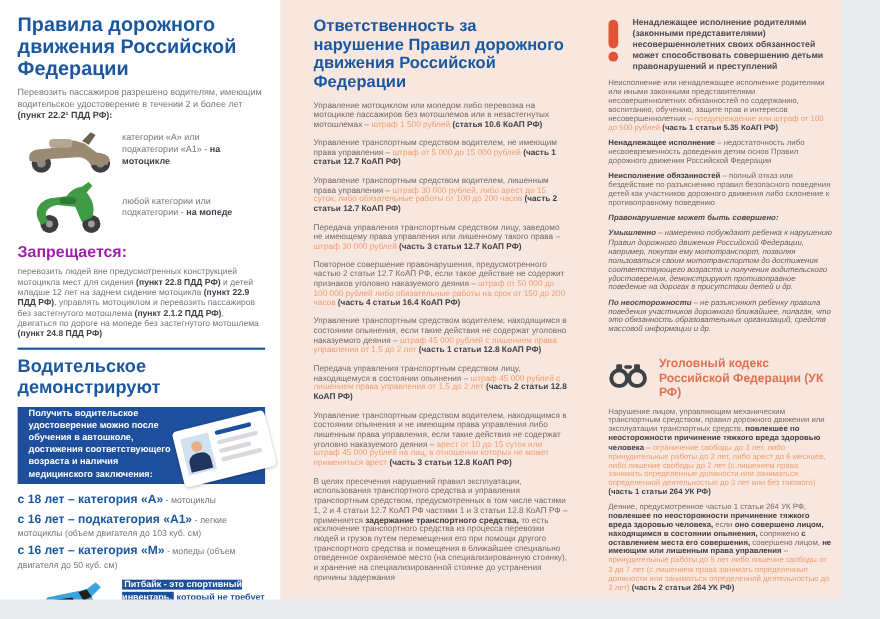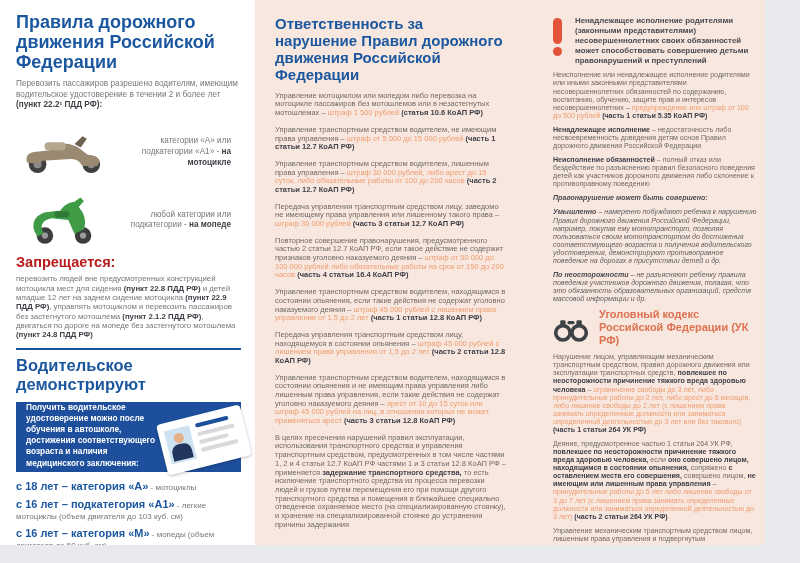--- a/index.html
+++ b/index.html
@@ -1,27 +1,27 @@
 <!DOCTYPE html>
 <html><head>
 <meta charset="utf-8">
 <style>
   html,body{margin:0;padding:0;}
   body{width:800px;height:563px;background:#e8eaed;font-family:"Liberation Sans","DejaVu Sans",sans-serif;overflow:hidden;position:relative;}
   .col-left{position:absolute;left:0;top:0;width:255px;height:545px;background:#ffffff;box-sizing:border-box;padding:12px 14px 0 16px;overflow:hidden;}
   .panel-pink{position:absolute;left:255px;top:0;width:510px;height:545px;background:#f8e7df;overflow:hidden;}
-  .col-mid{position:absolute;left:20px;top:0;width:232px;height:545px;box-sizing:border-box;padding-top:16px;overflow:hidden;}
+  .col-mid{position:absolute;left:30px;top:0;width:232px;height:545px;box-sizing:border-box;padding-top:16px;overflow:hidden;}
   .col-right{position:absolute;left:298px;top:0;width:204px;height:545px;box-sizing:border-box;padding-top:16px;overflow:hidden;}
 
   .left-title{font-size:18px;line-height:1.12;font-weight:700;color:#1b579f;}
   .left-body{font-size:8.2px;line-height:1.25;color:#76777a;margin-top:7px;}
-  .veh-row{display:flex;align-items:center;margin-top:20px;text-align:right;}
+  .veh-row{display:flex;align-items:center;margin-top:4px;}
   .veh-icon{width:95px;flex:0 0 95px;display:flex;justify-content:center;}
   .veh-text{font-size:8.2px;line-height:1.3;color:#76777a;width:120px;}
-  .prohibit-title{font-size:14.5px;font-weight:700;color:#b91c1c;margin-top:8px;}
+  .prohibit-title{font-size:14.5px;font-weight:700;color:#a21caf;margin-top:8px;}
   .prohibit-body{font-size:7.8px;line-height:1.2;color:#76777a;margin-top:4px;}
   .divider{border-top:2px solid #1b579f;margin-top:8px;}
   .license-title{font-size:16.5px;font-weight:700;color:#1b579f;margin-top:6px;}
   .blue-box{position:relative;background:#1d4f9c;margin-top:8px;height:70px;padding:0 10px;box-sizing:border-box;}
   .blue-box-text{color:#ffffff;font-weight:700;font-size:8.3px;line-height:1.35;width:140px;}
   .card-icon{position:absolute;right:-6px;top:12px;width:86px;height:52px;background:#ffffff;border-radius:4px;transform:rotate(-14deg);box-shadow:0 1px 3px rgba(0,0,0,.25);padding:5px;box-sizing:border-box;}
   .card-photo{position:absolute;left:6px;top:8px;width:26px;height:34px;background:#cfe2f1;overflow:hidden;}
   .card-head{position:absolute;left:8px;top:5px;width:10px;height:10px;border-radius:50%;background:#e8b089;}
   .card-bodyshape{position:absolute;left:3px;top:16px;width:20px;height:16px;border-radius:8px 8px 0 0;background:#22355c;}
   .card-line{position:absolute;height:4px;background:#d7d9dc;border-radius:2px;}
@@ -36,21 +36,21 @@
   .koap-head{display:flex;align-items:center;margin-top:12px;}
   .koap-icon{width:34px;flex:0 0 34px;}
   .section-orange{font-size:11px;line-height:1.18;font-weight:700;color:#dd7150;margin-left:6px;}
   .para{font-size:7.5px;line-height:1.16;color:#6e6a67;margin-top:8px;}
   .col-right .para{font-size:7.1px;line-height:1.14;margin-top:6px;}
   .warn-row{display:flex;}
   .warn-icon{width:22px;flex:0 0 22px;padding-top:2px;}
   .warn-bar{width:9px;height:26px;border-radius:5px;background:#e2543a;}
   .warn-dot{width:9px;height:9px;border-radius:50%;background:#e2543a;margin-top:3px;}
   .warn-text{font-size:7.9px;line-height:1.25;font-weight:700;color:#4a4a50;}
-  .uk-head{display:flex;align-items:flex-end;margin-top:5px;}
+  .uk-head{display:flex;align-items:center;margin-top:22px;}
   .uk-icon{width:40px;flex:0 0 40px;}
 
   .sg-o{color:#ef9d6f;}
   .sg-b{color:#3e3f48;font-weight:700;}
   .sg-hl{background:#1d4f9c;color:#ffffff;font-weight:700;padding:0 2px;}
   .sg-bb{color:#1d4f9c;font-weight:700;}
   .sg-i{font-style:italic;color:#5d5d60;}
   .sg-ib{font-style:italic;font-weight:700;color:#4a4a50;}
 </style>
 </head>
@@ -153,21 +153,21 @@
         <div class="warn-bar"></div>
           <div class="warn-dot"></div>
       </div>
       <div class="warn-text">Ненадлежащее исполнение родителями (законными представителями) несовершеннолетних своих обязанностей может способствовать совершению детьми правонарушений и преступлений</div>
     </div>
     <div class="para"><span class="sg-n">Неисполнение или ненадлежащее исполнение родителями или иными законными представителями несовершеннолетних обязанностей по содержанию, воспитанию, обучению, защите прав и интересов несовершеннолетних – </span><span class="sg-o">предупреждение или штраф от 100 до 500 рублей </span><span class="sg-b">(часть 1 статьи 5.35 КоАП РФ)</span></div>
     <div class="para"><span class="sg-b">Ненадлежащее исполнение</span><span class="sg-n"> – недостаточность либо несвоевременность доведения детям основ Правил дорожного движения Российской Федерации</span></div>
     <div class="para"><span class="sg-b">Неисполнение обязанностей</span><span class="sg-n"> – полный отказ или бездействие по разъяснению правил безопасного поведения детей как участников дорожного движения либо склонение к противоправному поведению</span></div>
     <div class="para"><span class="sg-ib">Правонарушение может быть совершено:</span></div>
     <div class="para"><span class="sg-ib">Умышленно</span><span class="sg-i"> – намеренно побуждают ребенка к нарушению Правил дорожного движения Российской Федерации, например, покупая ему мототранспорт, позволяя пользоваться своим мототранспортом до достижения соответствующего возраста и получения водительского удостоверения, демонстрируют противоправное поведение на дорогах в присутствии детей и др.</span></div>
-    <div class="para"><span class="sg-ib">По неосторожности</span><span class="sg-i"> – не разъясняют ребенку правила поведения участников дорожного движения, полагая, что это обязанность образовательных организаций, средств массовой информации и др.</span></div>
+    <div class="para"><span class="sg-ib">По неосторожности</span><span class="sg-i"> – не разъясняют ребенку правила поведения участников дорожного ближайшее, полагая, что это обязанность образовательных организаций, средств массовой информации и др.</span></div>
 
     <div class="uk-head">
       <div class="uk-icon">
         <svg width="36" height="24" viewBox="0 0 40 26">
           <circle cx="11" cy="15" r="8" fill="none" stroke="#3d4246" stroke-width="4"></circle>
           <circle cx="29" cy="15" r="8" fill="none" stroke="#3d4246" stroke-width="4"></circle>
           <rect x="8" y="1" width="6" height="6" rx="1.5" fill="#3d4246"></rect>
           <rect x="26" y="1" width="6" height="6" rx="1.5" fill="#3d4246"></rect>
           <rect x="16" y="2" width="8" height="3.5" rx="1.7" fill="#3d4246"></rect>
         </svg>

